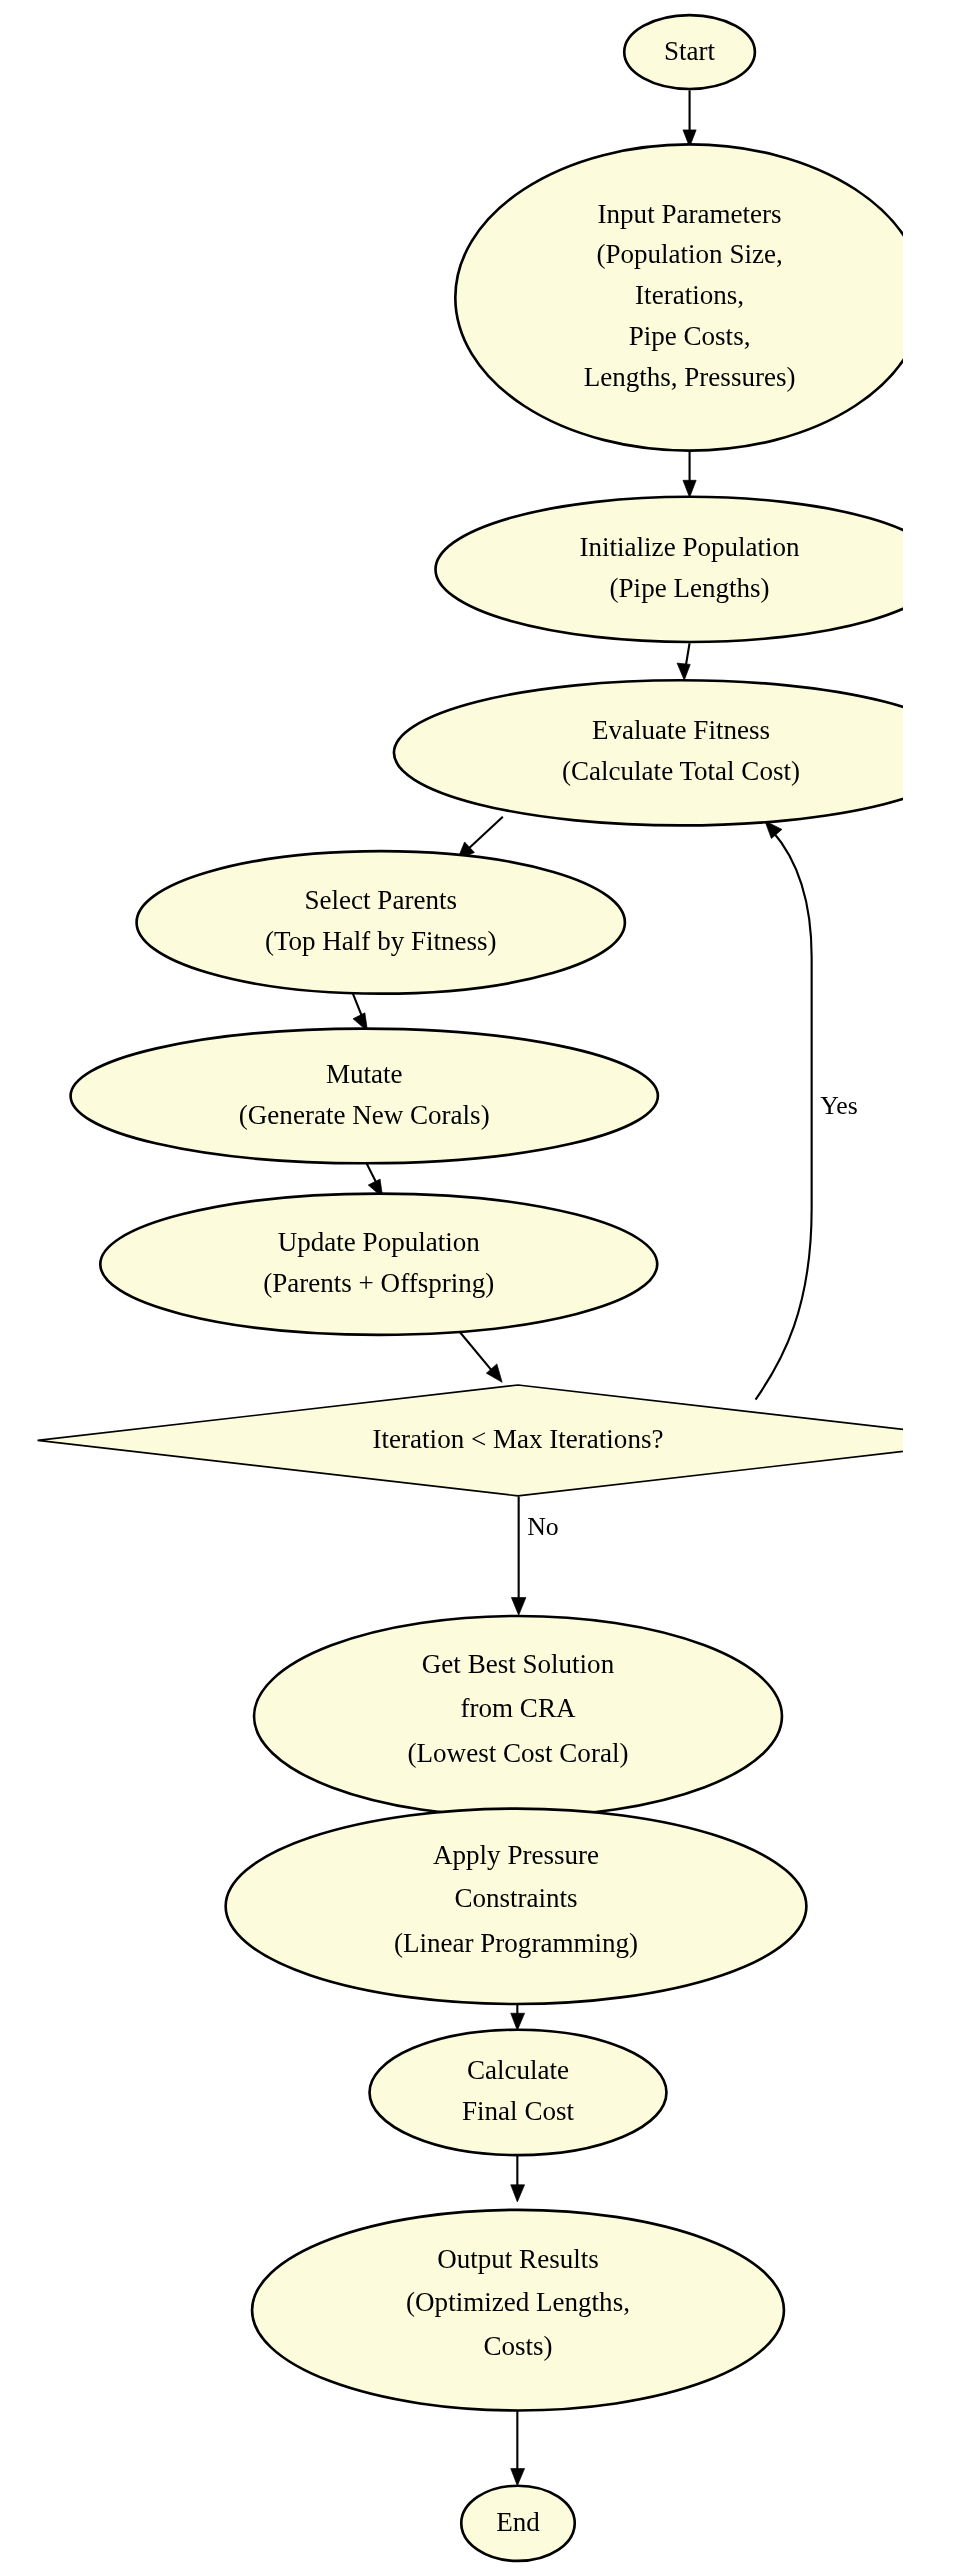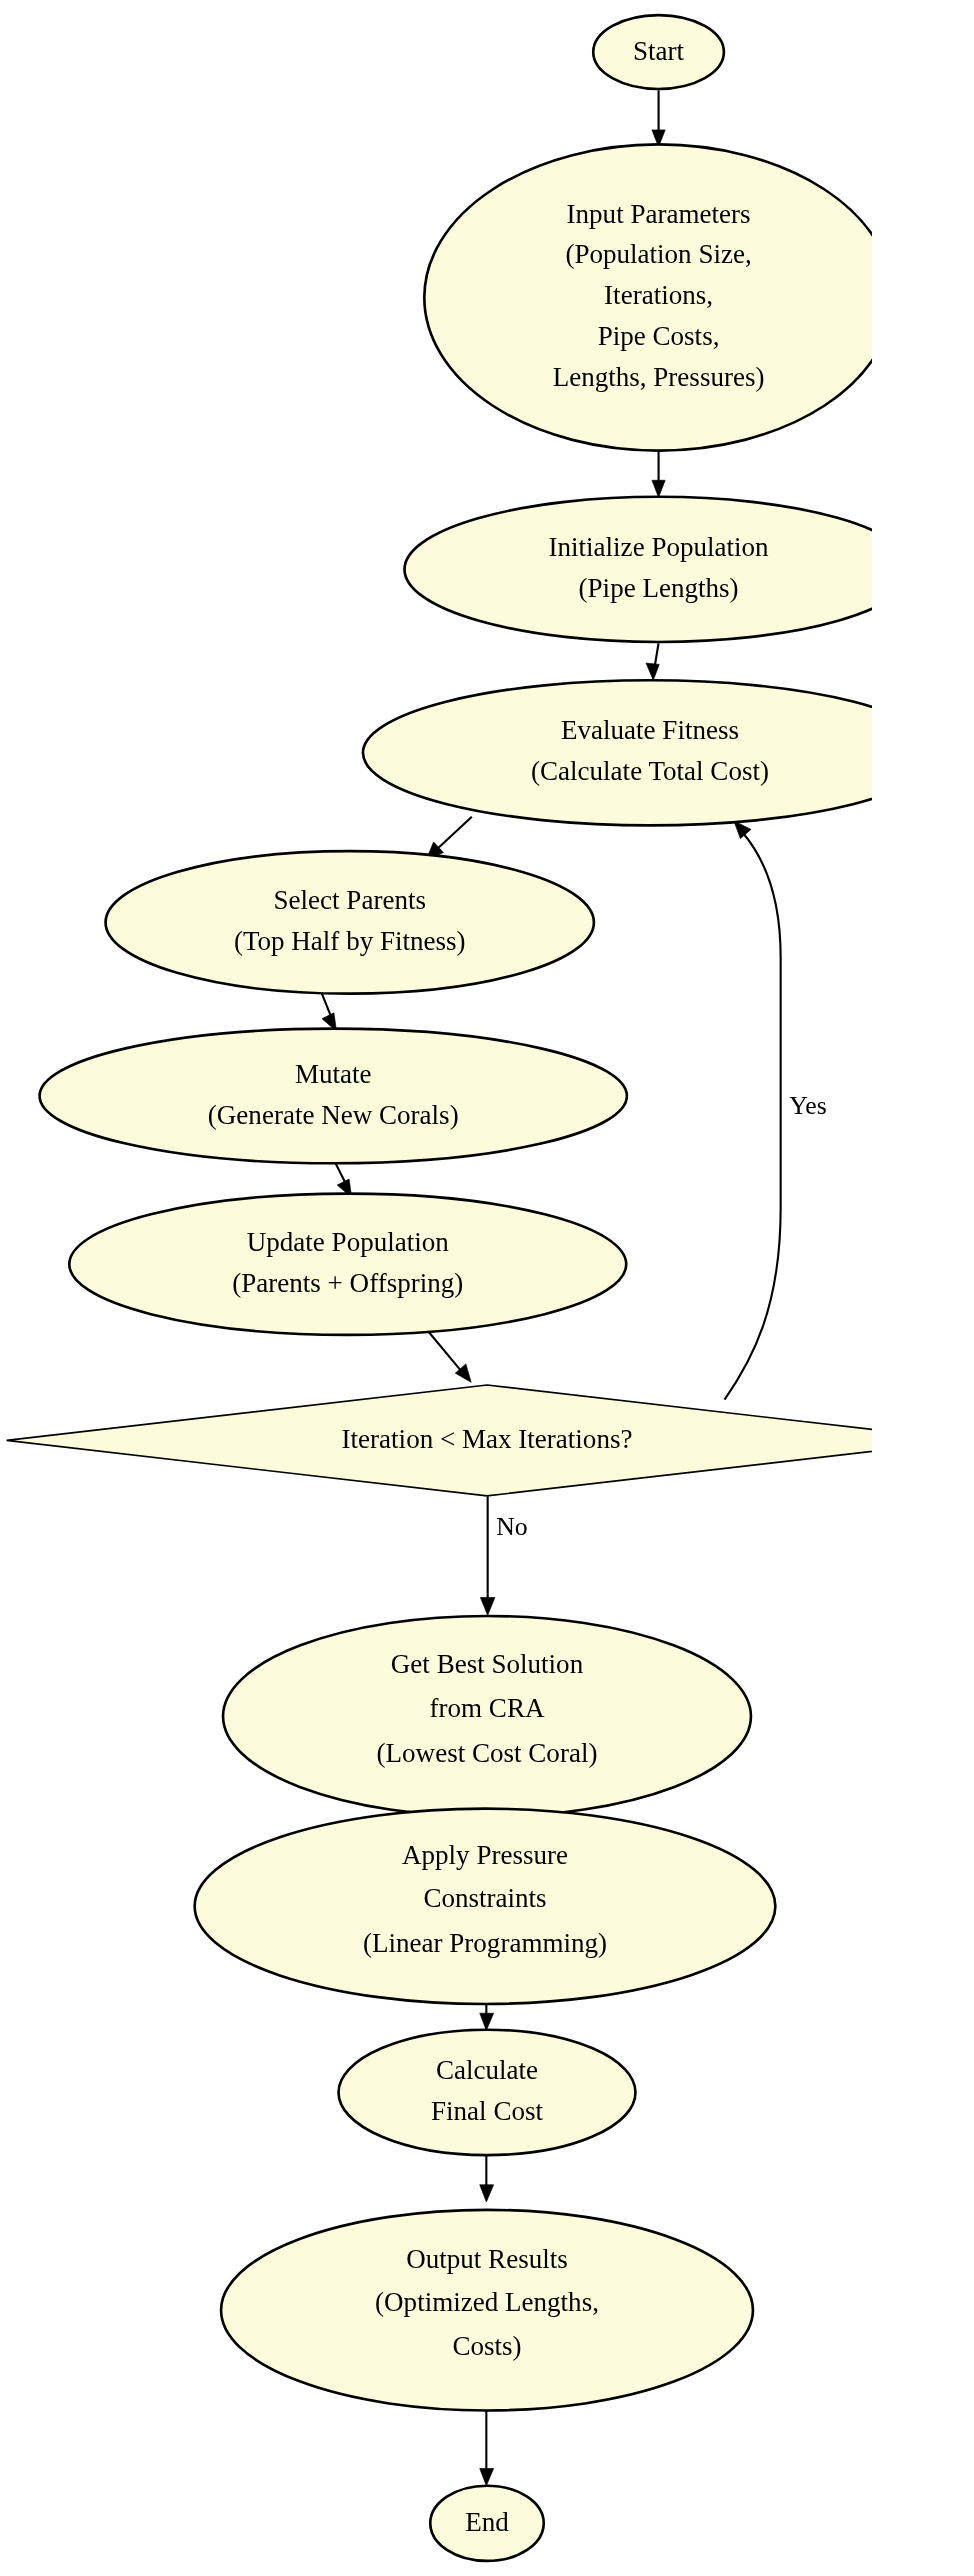--- a/index.html
+++ b/index.html
@@ -6,20 +6,21 @@
     margin: 0;
     padding: 0;
     background: #ffffff;
   }
   #canvas-wrap {
     position: relative;
     width: 872px;
     height: 2576px;
     background: #ffffff;
     overflow: hidden;
+    margin-left: 31px;
   }
   svg#flowchart {
     display: block;
     width: 974px;
     height: 2576px;
     background: #ffffff;
   }
   .node-shape {
     fill: #fcfcdd;
     stroke: #000000;

